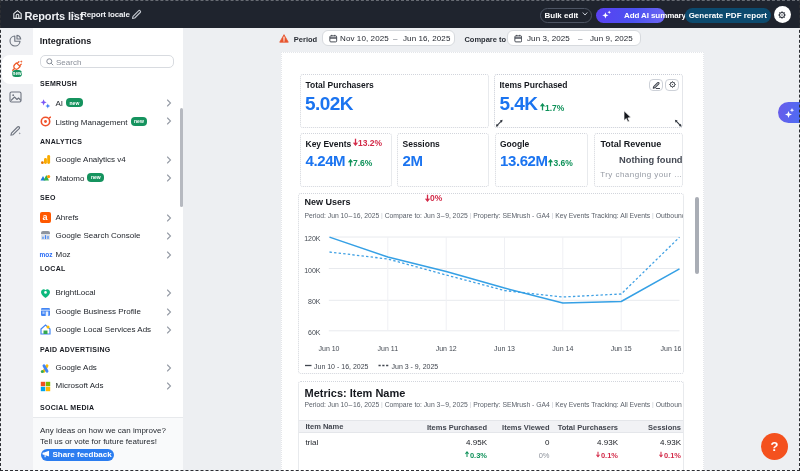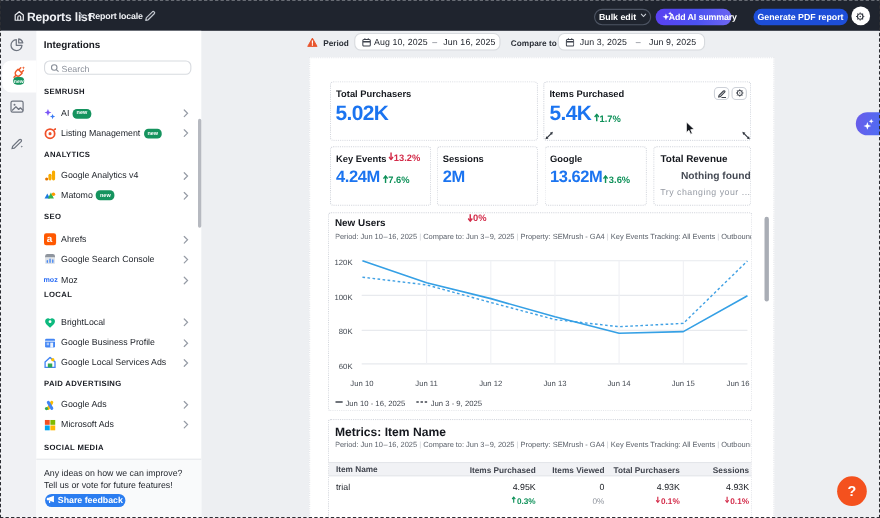--- a/index.html
+++ b/index.html
@@ -21,26 +21,26 @@
     <path d="M2 1 L5 4 L2 7"></path>
   </svg>
 <div class="abs nw" style="left:81px;top:9.6px;font-size:8px;font-weight:600;letter-spacing:-0.15px;color:#eef0f4;">Report locale</div>
 <svg class="abs" style="left:131px;top:9px" width="11" height="11" viewBox="0 0 11 11" fill="none" stroke="#c2c7cf" stroke-width="1.1" stroke-linecap="round" stroke-linejoin="round">
     <path d="M1.5 9.5 L2 7.3 L7.5 1.8 a1 1 0 0 1 1.6 0 l0.1 0.1 a1 1 0 0 1 0 1.6 L3.7 9 L1.5 9.5 Z"></path>
   </svg>
 
 <div class="abs nw" style="left:540px;top:7.5px;width:52px;height:15px;border:1px solid #4d5463;border-radius:7.5px;color:#fff;font-size:8px;font-weight:600;text-align:center;line-height:13px;">Bulk edit <svg width="6" height="4" viewBox="0 0 7 5" style="vertical-align:1.5px;margin-left:1px">
       <path d="M1 1 L3.5 3.8 L6 1" fill="none" stroke="#cdd2da" stroke-width="1.2" stroke-linecap="round"></path>
     </svg></div>
-<div class="abs nw" style="left:596px;top:7.5px;width:69px;height:15px;border-radius:7.5px;background:linear-gradient(100deg,#5a40f2,#4b52f0 55%,#6e66f3);color:#fff;font-size:8px;font-weight:600;text-align:left;line-height:15px;padding-left:12px;letter-spacing:-0.1px;">Add AI summary</div>
+<div class="abs nw" style="left:596px;top:7.5px;width:69px;height:15px;border-radius:7.5px;background:linear-gradient(100deg,#5a40f2,#4b52f0 55%,#6e66f3);color:#fff;font-size:8px;font-weight:600;text-align:left;line-height:15px;padding-left:28px;letter-spacing:-0.1px;">Add AI summary</div>
 <svg class="abs" style="left:600.5px;top:9px" width="12" height="12" viewBox="0 0 12 12" fill="#fff">
     <path d="M4.4 3.2 l0.85 2.25 2.25 0.85 -2.25 0.85 -0.85 2.25 -0.85-2.25 -2.25-0.85 2.25-0.85 Z"></path>
     <path d="M8.2 1.4 l0.5 1.35 1.35 0.5 -1.35 0.5 -0.5 1.35 -0.5-1.35 -1.35-0.5 1.35-0.5 Z"></path>
   </svg>
-<div class="abs nw" style="left:684.5px;top:7.5px;width:86.5px;height:15px;border-radius:7.5px;background:#1d4ed8;color:#fff;font-size:8px;font-weight:600;text-align:center;line-height:15px;">Generate PDF report</div>
+<div class="abs nw" style="left:684.5px;top:7.5px;width:86.5px;height:15px;border-radius:7.5px;background:#0c4a6e;color:#fff;font-size:8px;font-weight:600;text-align:center;line-height:15px;">Generate PDF report</div>
 <div class="abs" style="left:773.5px;top:6px;width:17px;height:17px;border-radius:50%;background:#fff;"></div>
 <svg class="abs" style="left:777px;top:9.5px" width="10" height="10" viewBox="0 0 20 20" fill="none" stroke="#2b303a">
     <circle cx="10" cy="10" r="5" stroke-width="2.1"></circle>
     <circle cx="10" cy="10" r="1.3" fill="#2b303a" stroke="none"></circle>
     <path stroke-width="1.9" d="M10 2.6 V4.3 M10 15.7 V17.4 M2.6 10 H4.3 M15.7 10 H17.4 M4.8 4.8 L6 6 M14 14 L15.2 15.2 M15.2 4.8 L14 6 M6 14 L4.8 15.2"></path>
   </svg>
 
 <div class="abs" style="left:0;top:28px;width:33px;height:443px;background:#f0f1f4;"></div>
 <div class="abs" style="left:2px;top:55px;width:31px;height:29px;background:#fff;border-radius:8px 0 0 8px;"></div>
 
@@ -212,21 +212,21 @@
     <path d="M6 0.8 L11.2 10 L0.8 10 Z" fill="#e8552d" stroke="#e8552d" stroke-width="1" stroke-linejoin="round"></path>
     <path d="M6 3.8 L6 6.6 M6 8.1 L6 8.7" stroke="#fff" stroke-width="1.3" stroke-linecap="round"></path>
   </svg>
 <div class="abs nw" style="left:293.8px;top:34.6px;font-size:7.5px;font-weight:600;color:#2a2e36;">Period</div>
 <div class="abs" style="left:321.8px;top:30.3px;width:133.5px;height:15.5px;background:#fff;border:1px solid #d7dade;border-radius:6px;"></div>
 <svg class="abs" style="left:329px;top:33.6px" width="8.5" height="9" viewBox="0 0 10 10" fill="none" stroke="#3c414b" stroke-width="1.1">
     <rect x="1" y="1.9" width="8" height="7.1" rx="1.2"></rect>
     <path d="M1.2 4.4 L8.8 4.4" stroke-width="1.6"></path>
     <path d="M3.2 0.7 L3.2 2.3 M6.8 0.7 L6.8 2.3"></path>
   </svg>
-<div class="abs nw" style="left:340px;top:34.3px;font-size:8px;font-weight:500;color:#23272f;letter-spacing:0.1px;">Aug 10, 2025</div>
+<div class="abs nw" style="left:340px;top:34.3px;font-size:8px;font-weight:500;color:#23272f;letter-spacing:0.1px;">Nov 10, 2025</div>
 <div class="abs nw" style="left:393px;top:34.3px;font-size:8px;color:#6a707a;">–</div>
 <div class="abs nw" style="left:403px;top:34.3px;font-size:8px;font-weight:500;color:#23272f;letter-spacing:0.1px;">Jun 16, 2025</div>
 <div class="abs nw" style="left:464.4px;top:34.6px;font-size:7.5px;font-weight:600;color:#2a2e36;">Compare to</div>
 <div class="abs" style="left:507.2px;top:30.3px;width:133.5px;height:15.5px;background:#fff;border:1px solid #d7dade;border-radius:6px;"></div>
 <svg class="abs" style="left:513.5px;top:33.6px" width="8.5" height="9" viewBox="0 0 10 10" fill="none" stroke="#3c414b" stroke-width="1.1">
     <rect x="1" y="1.9" width="8" height="7.1" rx="1.2"></rect>
     <path d="M1.2 4.4 L8.8 4.4" stroke-width="1.6"></path>
     <path d="M3.2 0.7 L3.2 2.3 M6.8 0.7 L6.8 2.3"></path>
   </svg>
 <div class="abs nw" style="left:527px;top:34.3px;font-size:8px;font-weight:500;color:#23272f;letter-spacing:0.1px;">Jun 3, 2025</div>

